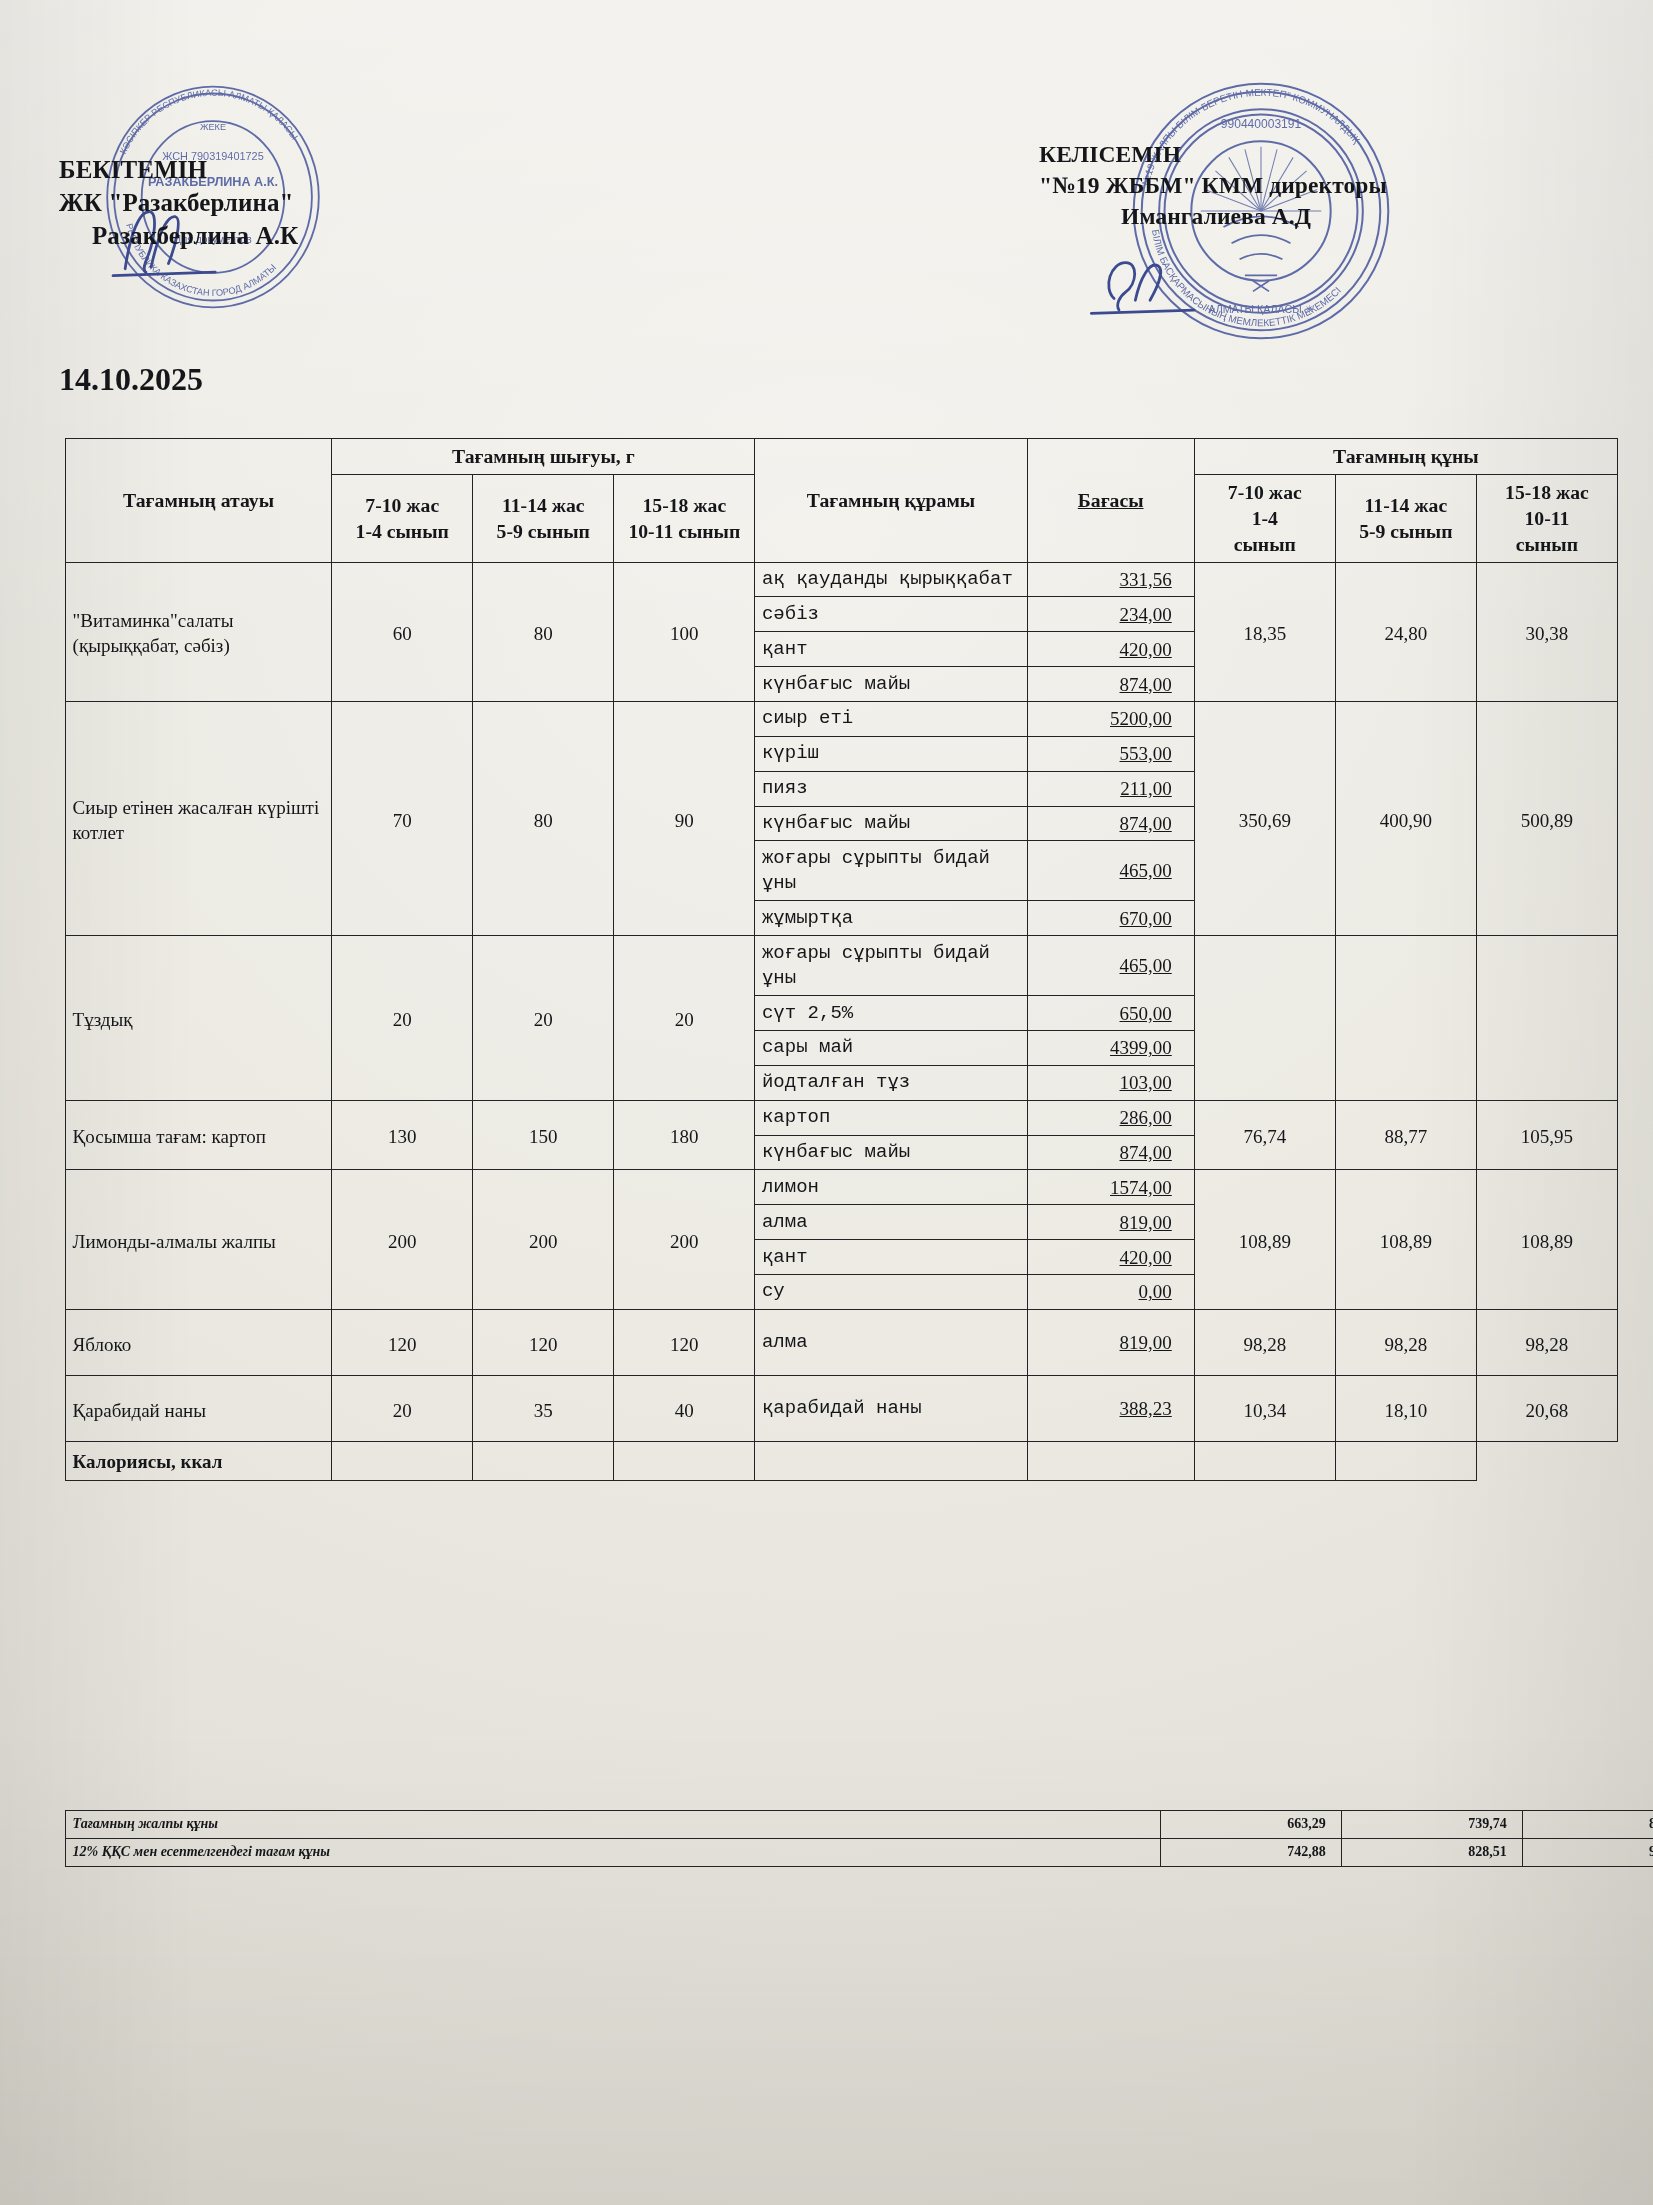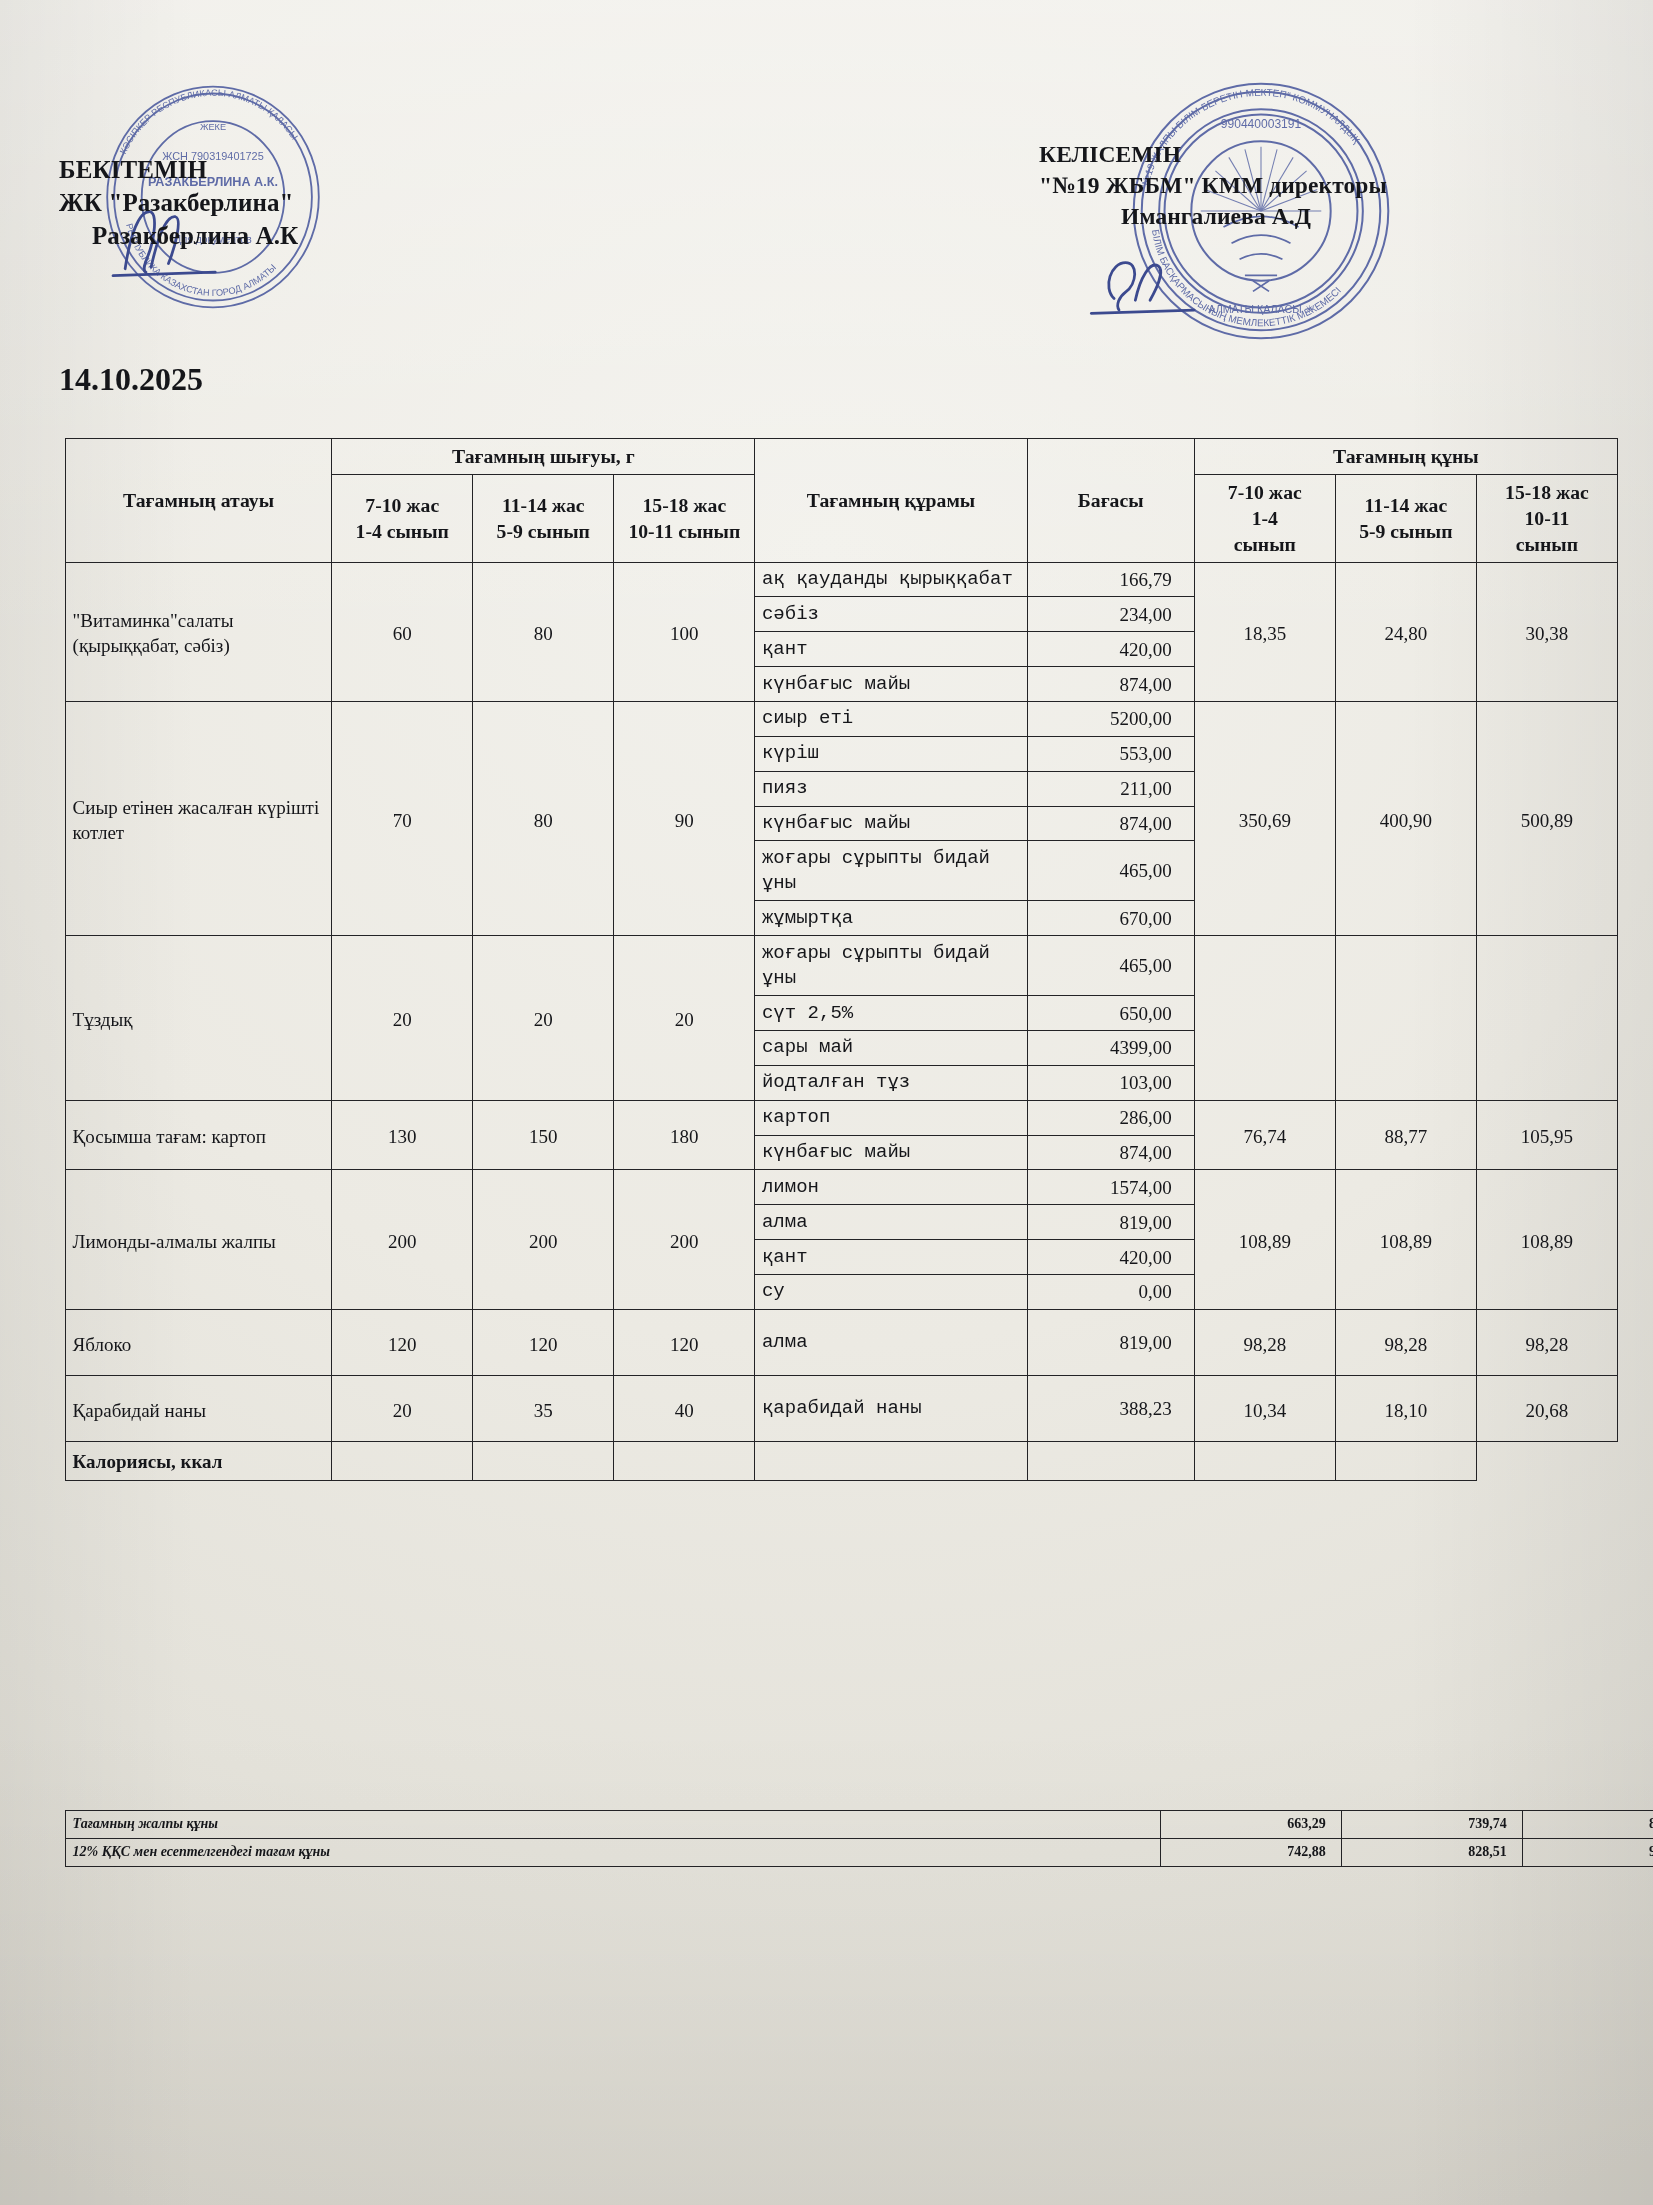--- a/index.html
+++ b/index.html
@@ -97,21 +97,21 @@
     line-height: 1.32;
   }
   #menu-table th {
     font-weight: bold;
     text-align: center;
     font-size: 19.7px;
   }
   .c-name    { width: 252px;  text-align: left; }
   .c-yield   { width: 154px;  text-align: center; }
   .c-comp    { width: 258px;  text-align: left; }
-  .c-price   { width: 153px;  text-align: right; padding-right: 22px !important; }
+  .c-price   { width: 153px;  text-align: right; padding-right: 22px !important; text-decoration: underline; }
   .c-cost    { width: 147px;  text-align: center; }
 
   .dish-name { text-align: left; vertical-align: top; padding-top: 7.7px !important; }
   .yield-val { text-align: center; vertical-align: top; padding-top: 7.7px !important; }
   .comp-name { text-align: left; vertical-align: middle; font-family: Liberation Mono, monospace; }
   .price-val { text-align: right; vertical-align: middle; padding-right: 22px !important; }
   .cost-val  { text-align: center; vertical-align: top; padding-top: 7.7px !important; }
   .cost-empty{ }
 
   tr.r-tall td { height: 53px; }
@@ -284,21 +284,21 @@
       </th>
     </tr>
   </thead>
   <tbody id="menu-body">
       <tr>
         <td class="c-name dish-name" rowspan="4">"Витаминка"салаты (қырыққабат, сәбіз)</td>
         <td class="c-yield yield-val" rowspan="4">60</td>
         <td class="c-yield yield-val" rowspan="4">80</td>
         <td class="c-yield yield-val" rowspan="4">100</td>
         <td class="c-comp comp-name">ақ қауданды қырыққабат</td>
-        <td class="c-price price-val">166,79</td>
+        <td class="c-price price-val">331,56</td>
         <td class="c-cost cost-val" rowspan="4">18,35</td>
         <td class="c-cost cost-val" rowspan="4">24,80</td>
         <td class="c-cost cost-val" rowspan="4">30,38</td>
       </tr>
       <tr>
         <td class="c-comp comp-name">сәбіз</td>
         <td class="c-price price-val">234,00</td>
       </tr>
       <tr>
         <td class="c-comp comp-name">қант</td>

